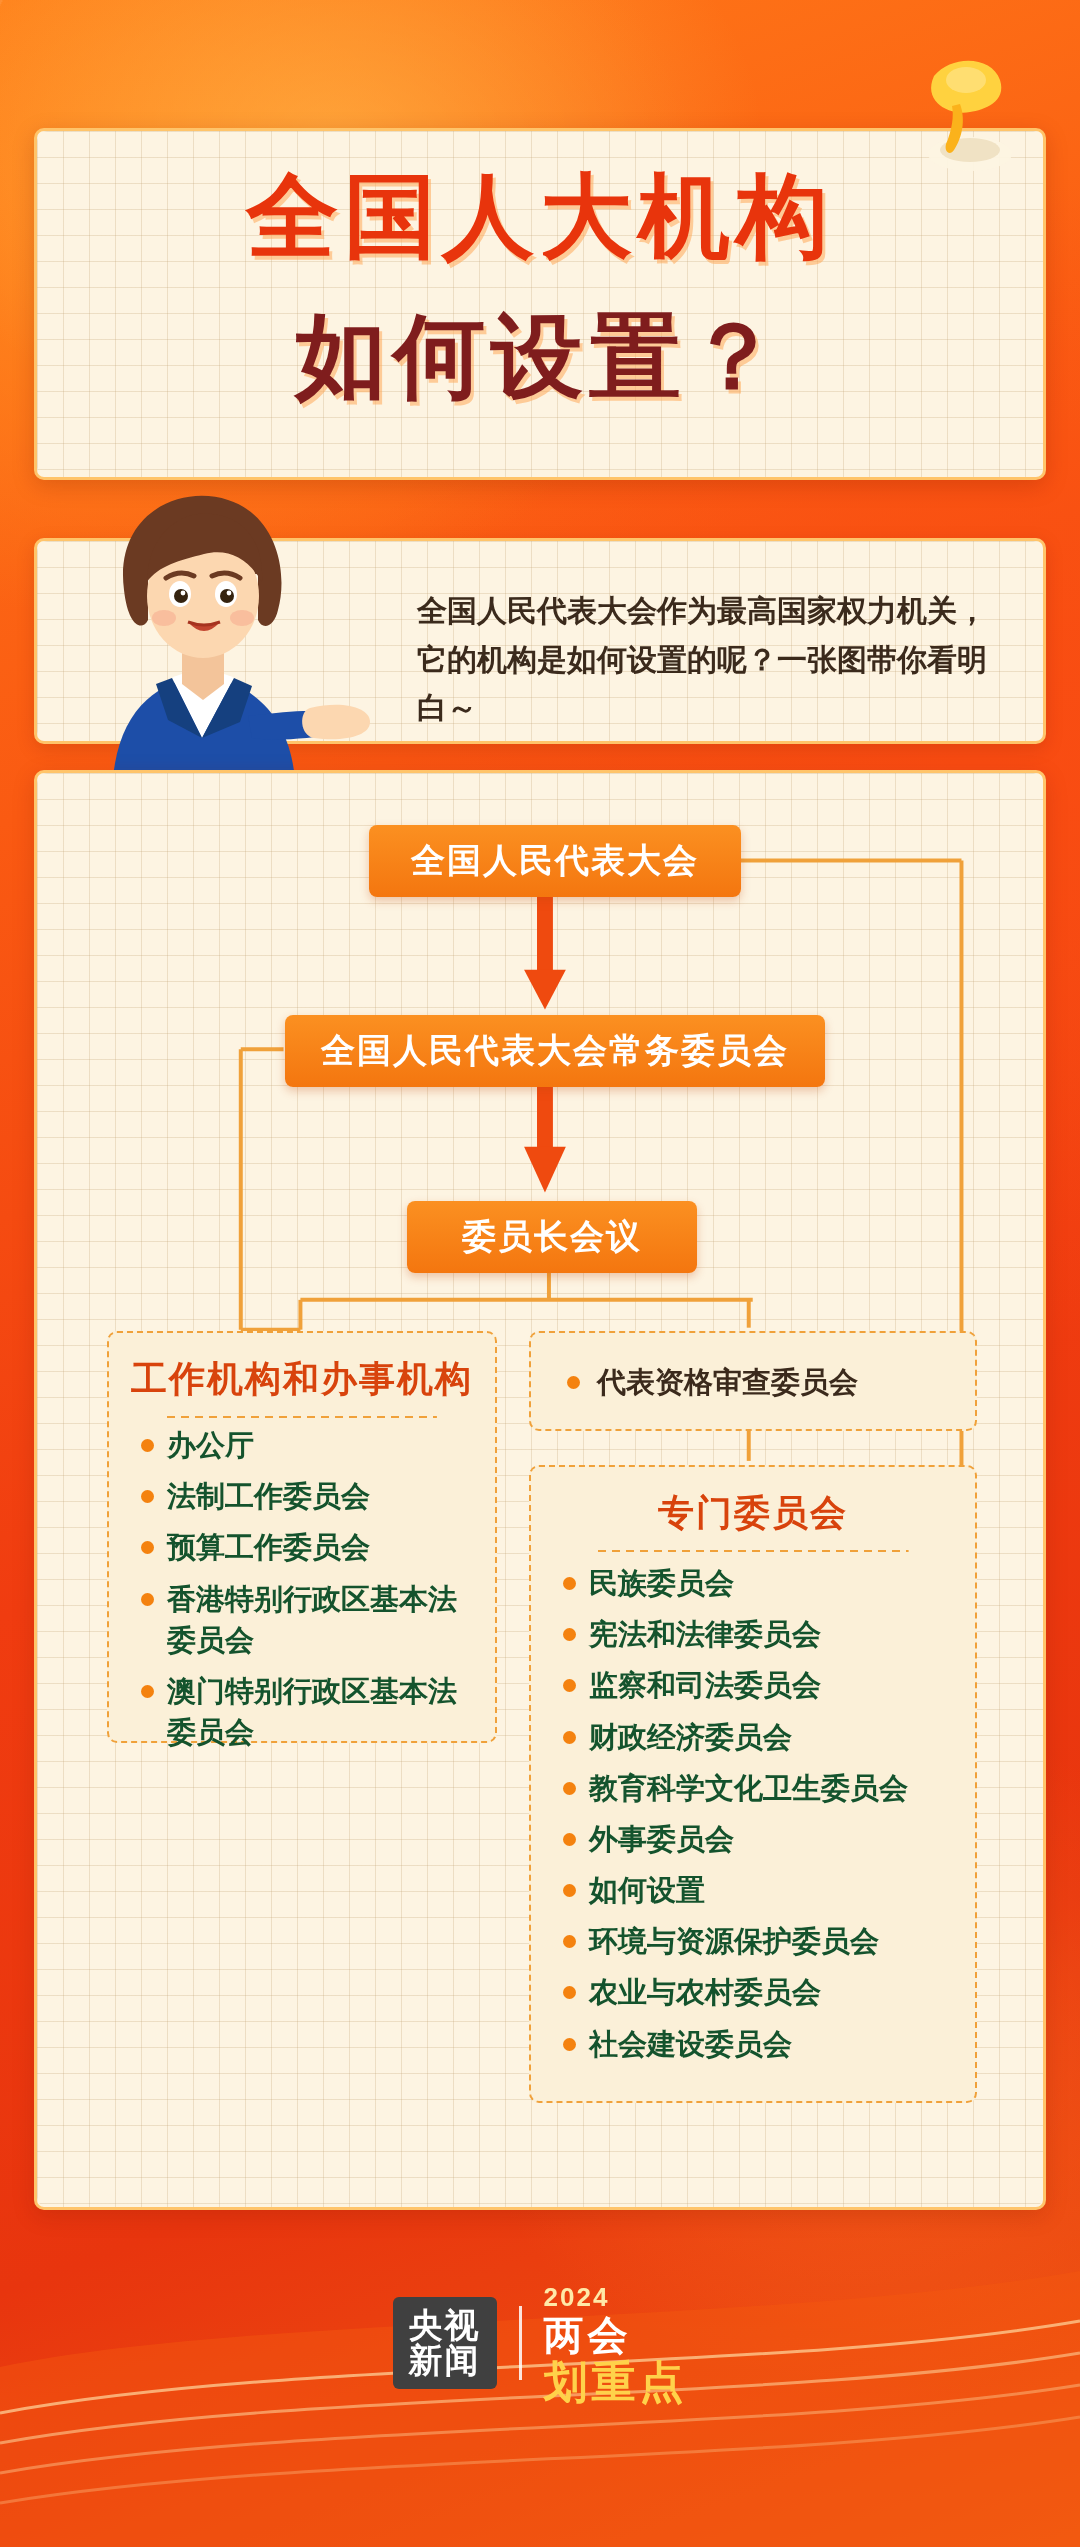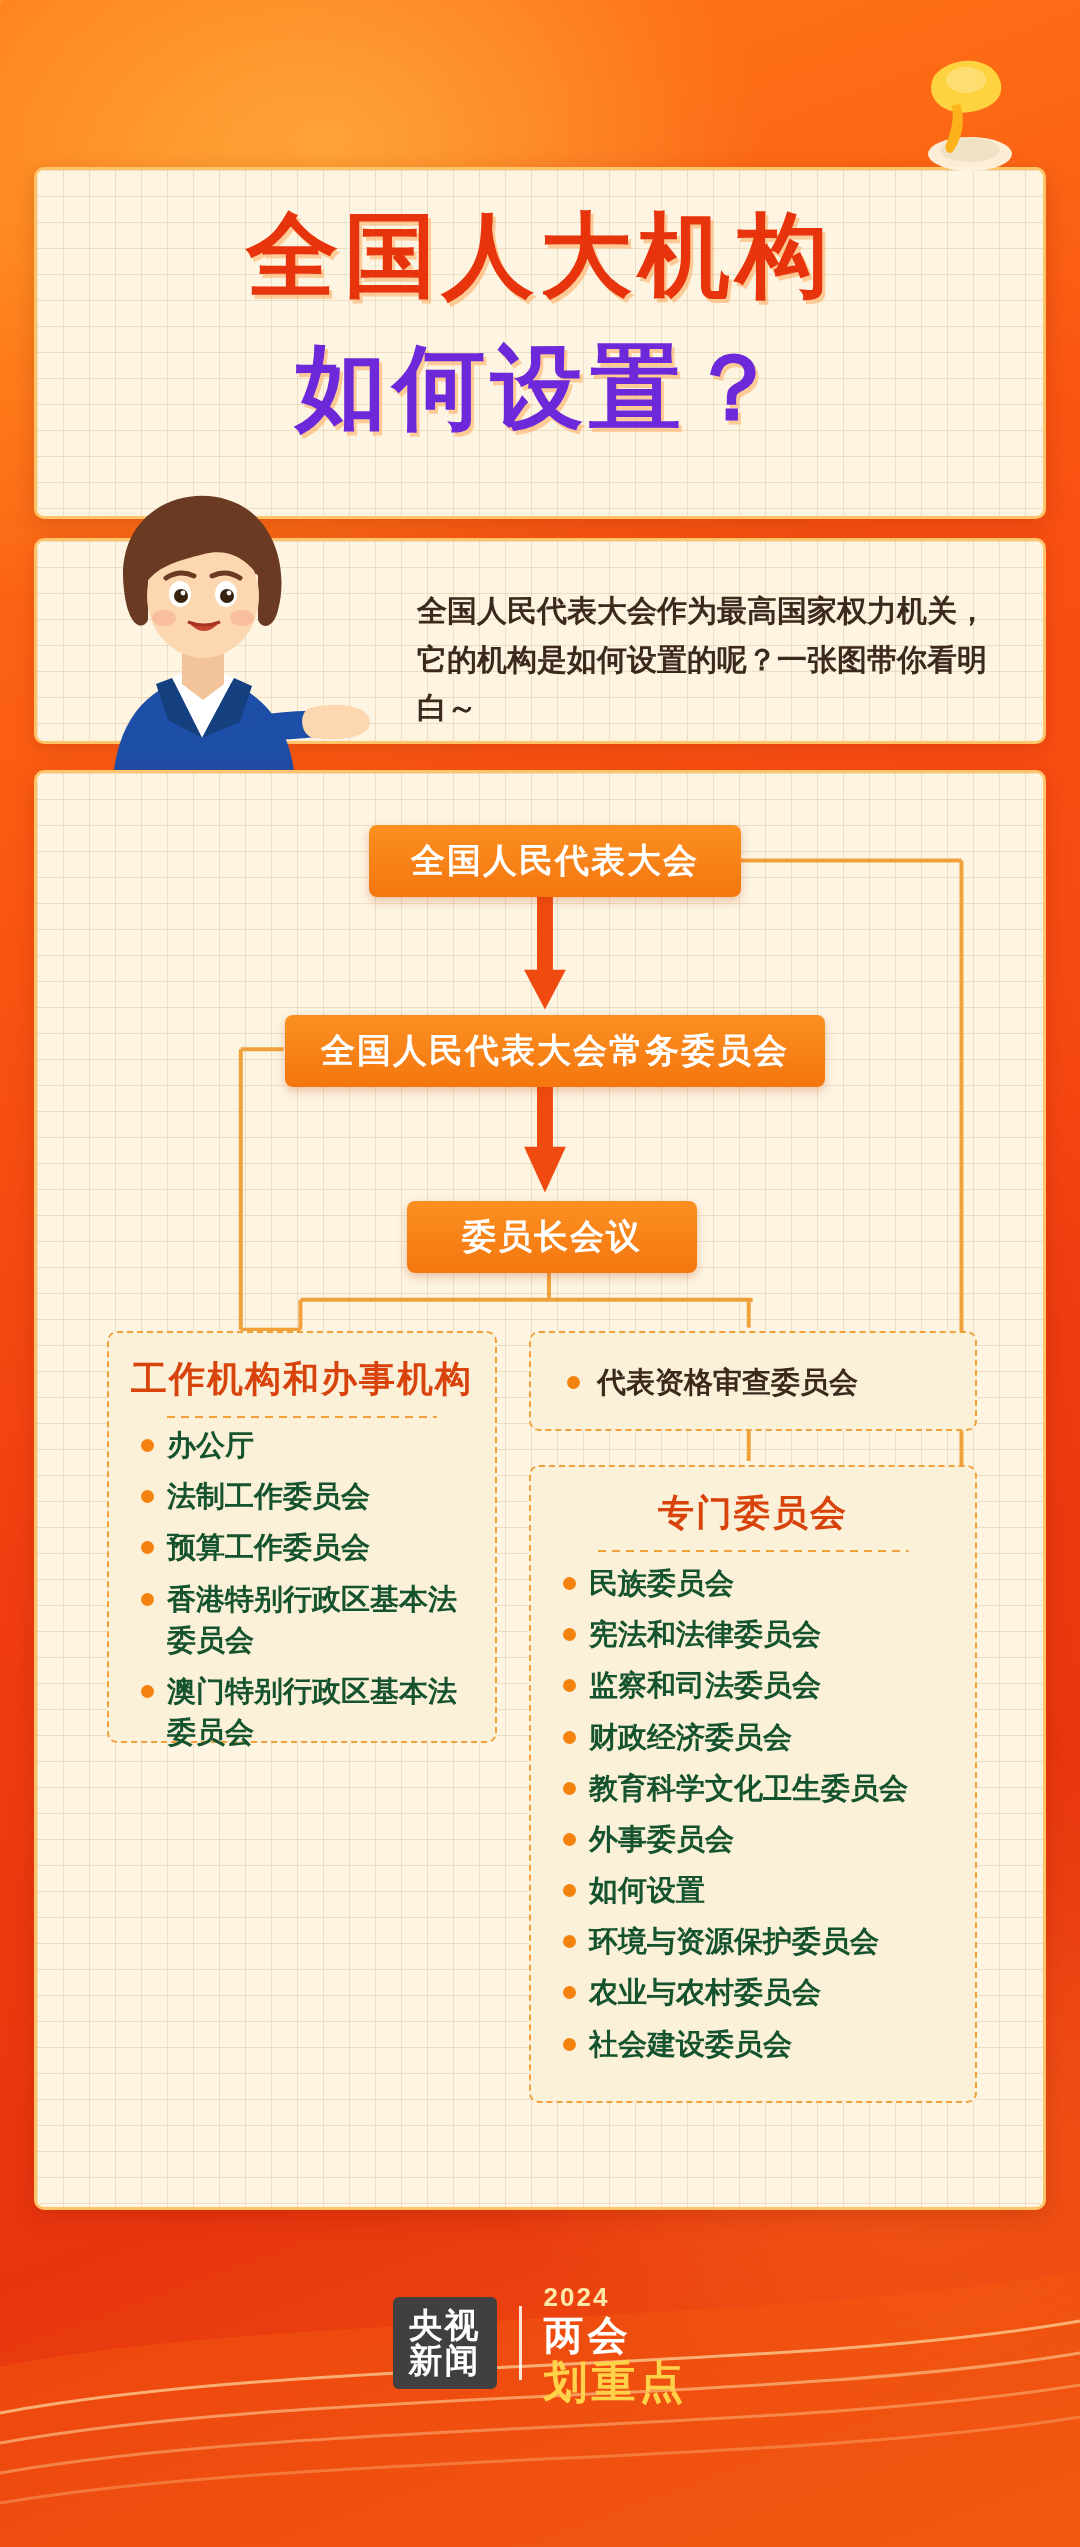--- a/index.html
+++ b/index.html
@@ -40,21 +40,20 @@
 
   
   .title-card {
     position: absolute;
     left: 34px; top: 128px;
     width: 1012px; height: 352px;
     background: #fdf4e2;
     border: 3px solid #ffc46a;
     border-radius: 10px;
     box-shadow: 0 6px 22px rgba(120,20,0,.22);
-    margin-top: 39px;
   }
   .grid-paper {
     position: absolute; inset: 0;
     background-image:
       linear-gradient(to right, rgba(206,180,140,.35) 1px, transparent 1px),
       linear-gradient(to bottom, rgba(206,180,140,.35) 1px, transparent 1px);
     background-size: 26px 26px;
     border-radius: inherit;
     pointer-events: none;
   }
@@ -62,21 +61,21 @@
     position: absolute;
     width: 100%;
     text-align: center;
     color: #e8340c;
     font-weight: 900;
     letter-spacing: 6px;
     text-shadow: 3px 4px 0 rgba(255,170,90,.55);
     font-family: "DejaVu Sans", "Liberation Sans", sans-serif;
   }
   .title-line1 { top: 40px; font-size: 92px; line-height: 1; }
-  .title-line2 { top: 172px; font-size: 92px; line-height: 1; color: #6d28d9; }
+  .title-line2 { top: 180px; font-size: 92px; line-height: 1; color: #7f1d1d; }
 
   
   .pushpin { position: absolute; right: 56px; top: 46px; width: 150px; height: 140px; }
 
   
   .intro-card {
     position: absolute;
     left: 34px; top: 538px;
     width: 1012px; height: 206px;
     background: #fdf4e2;

